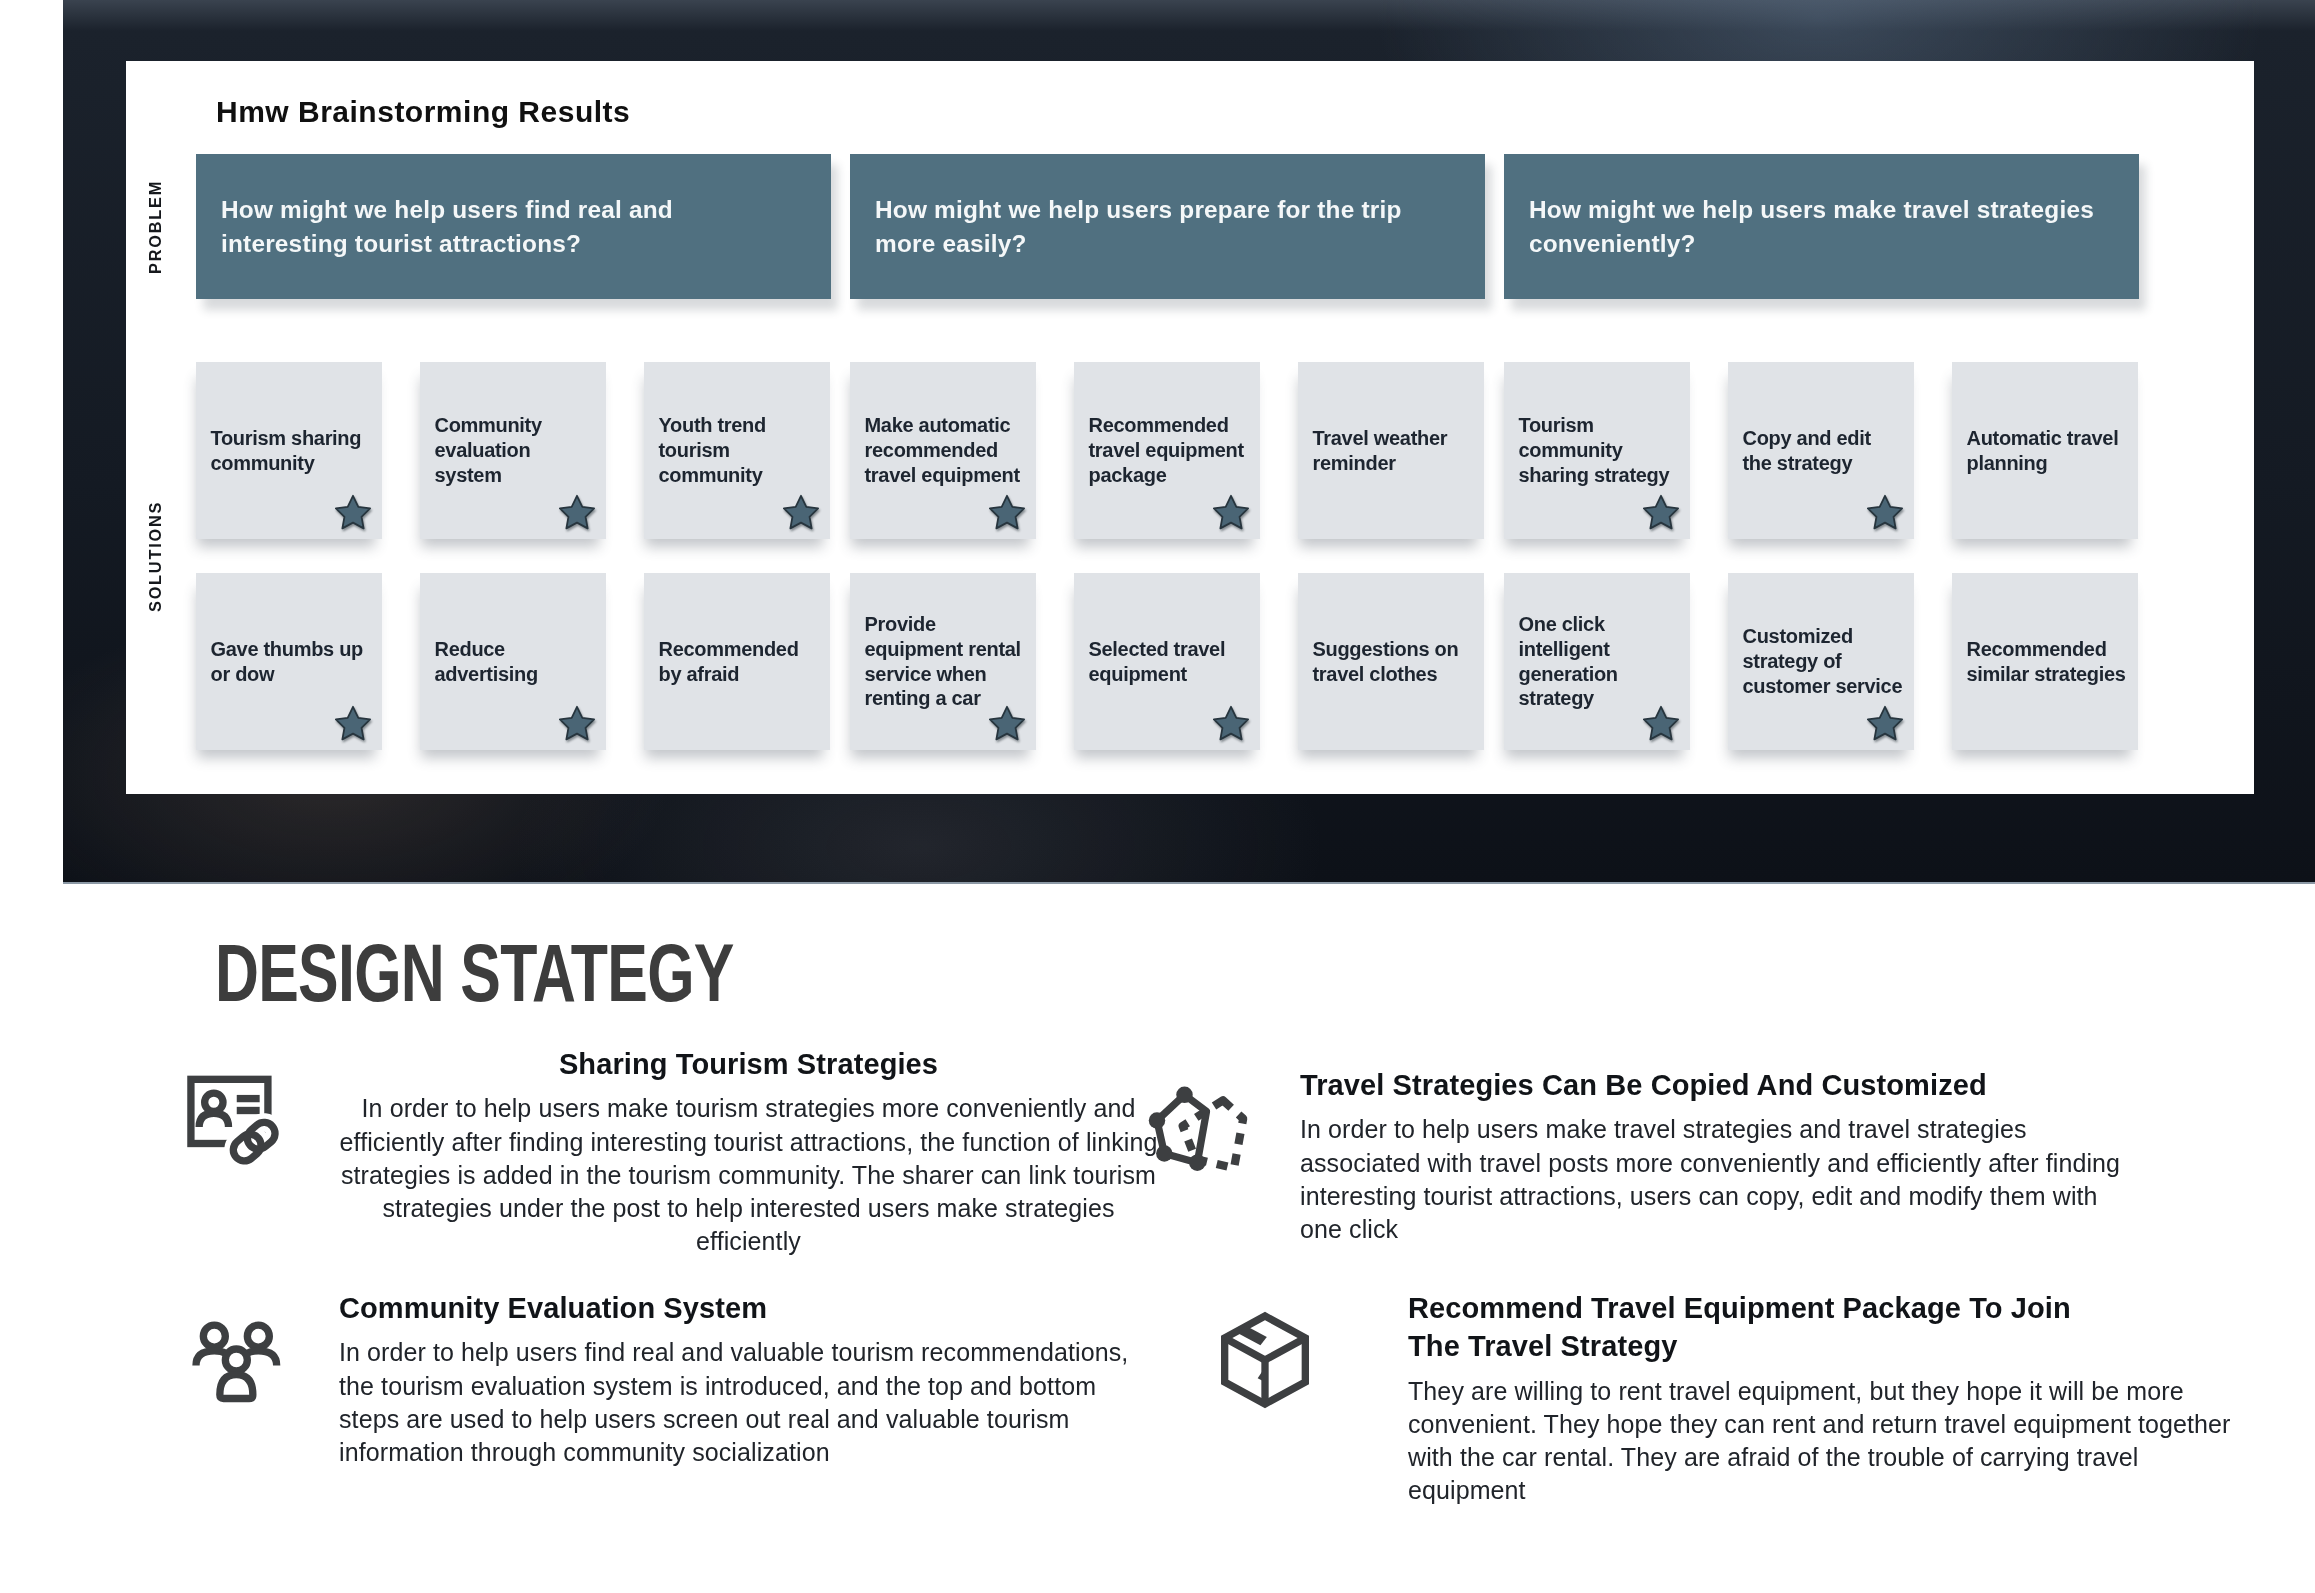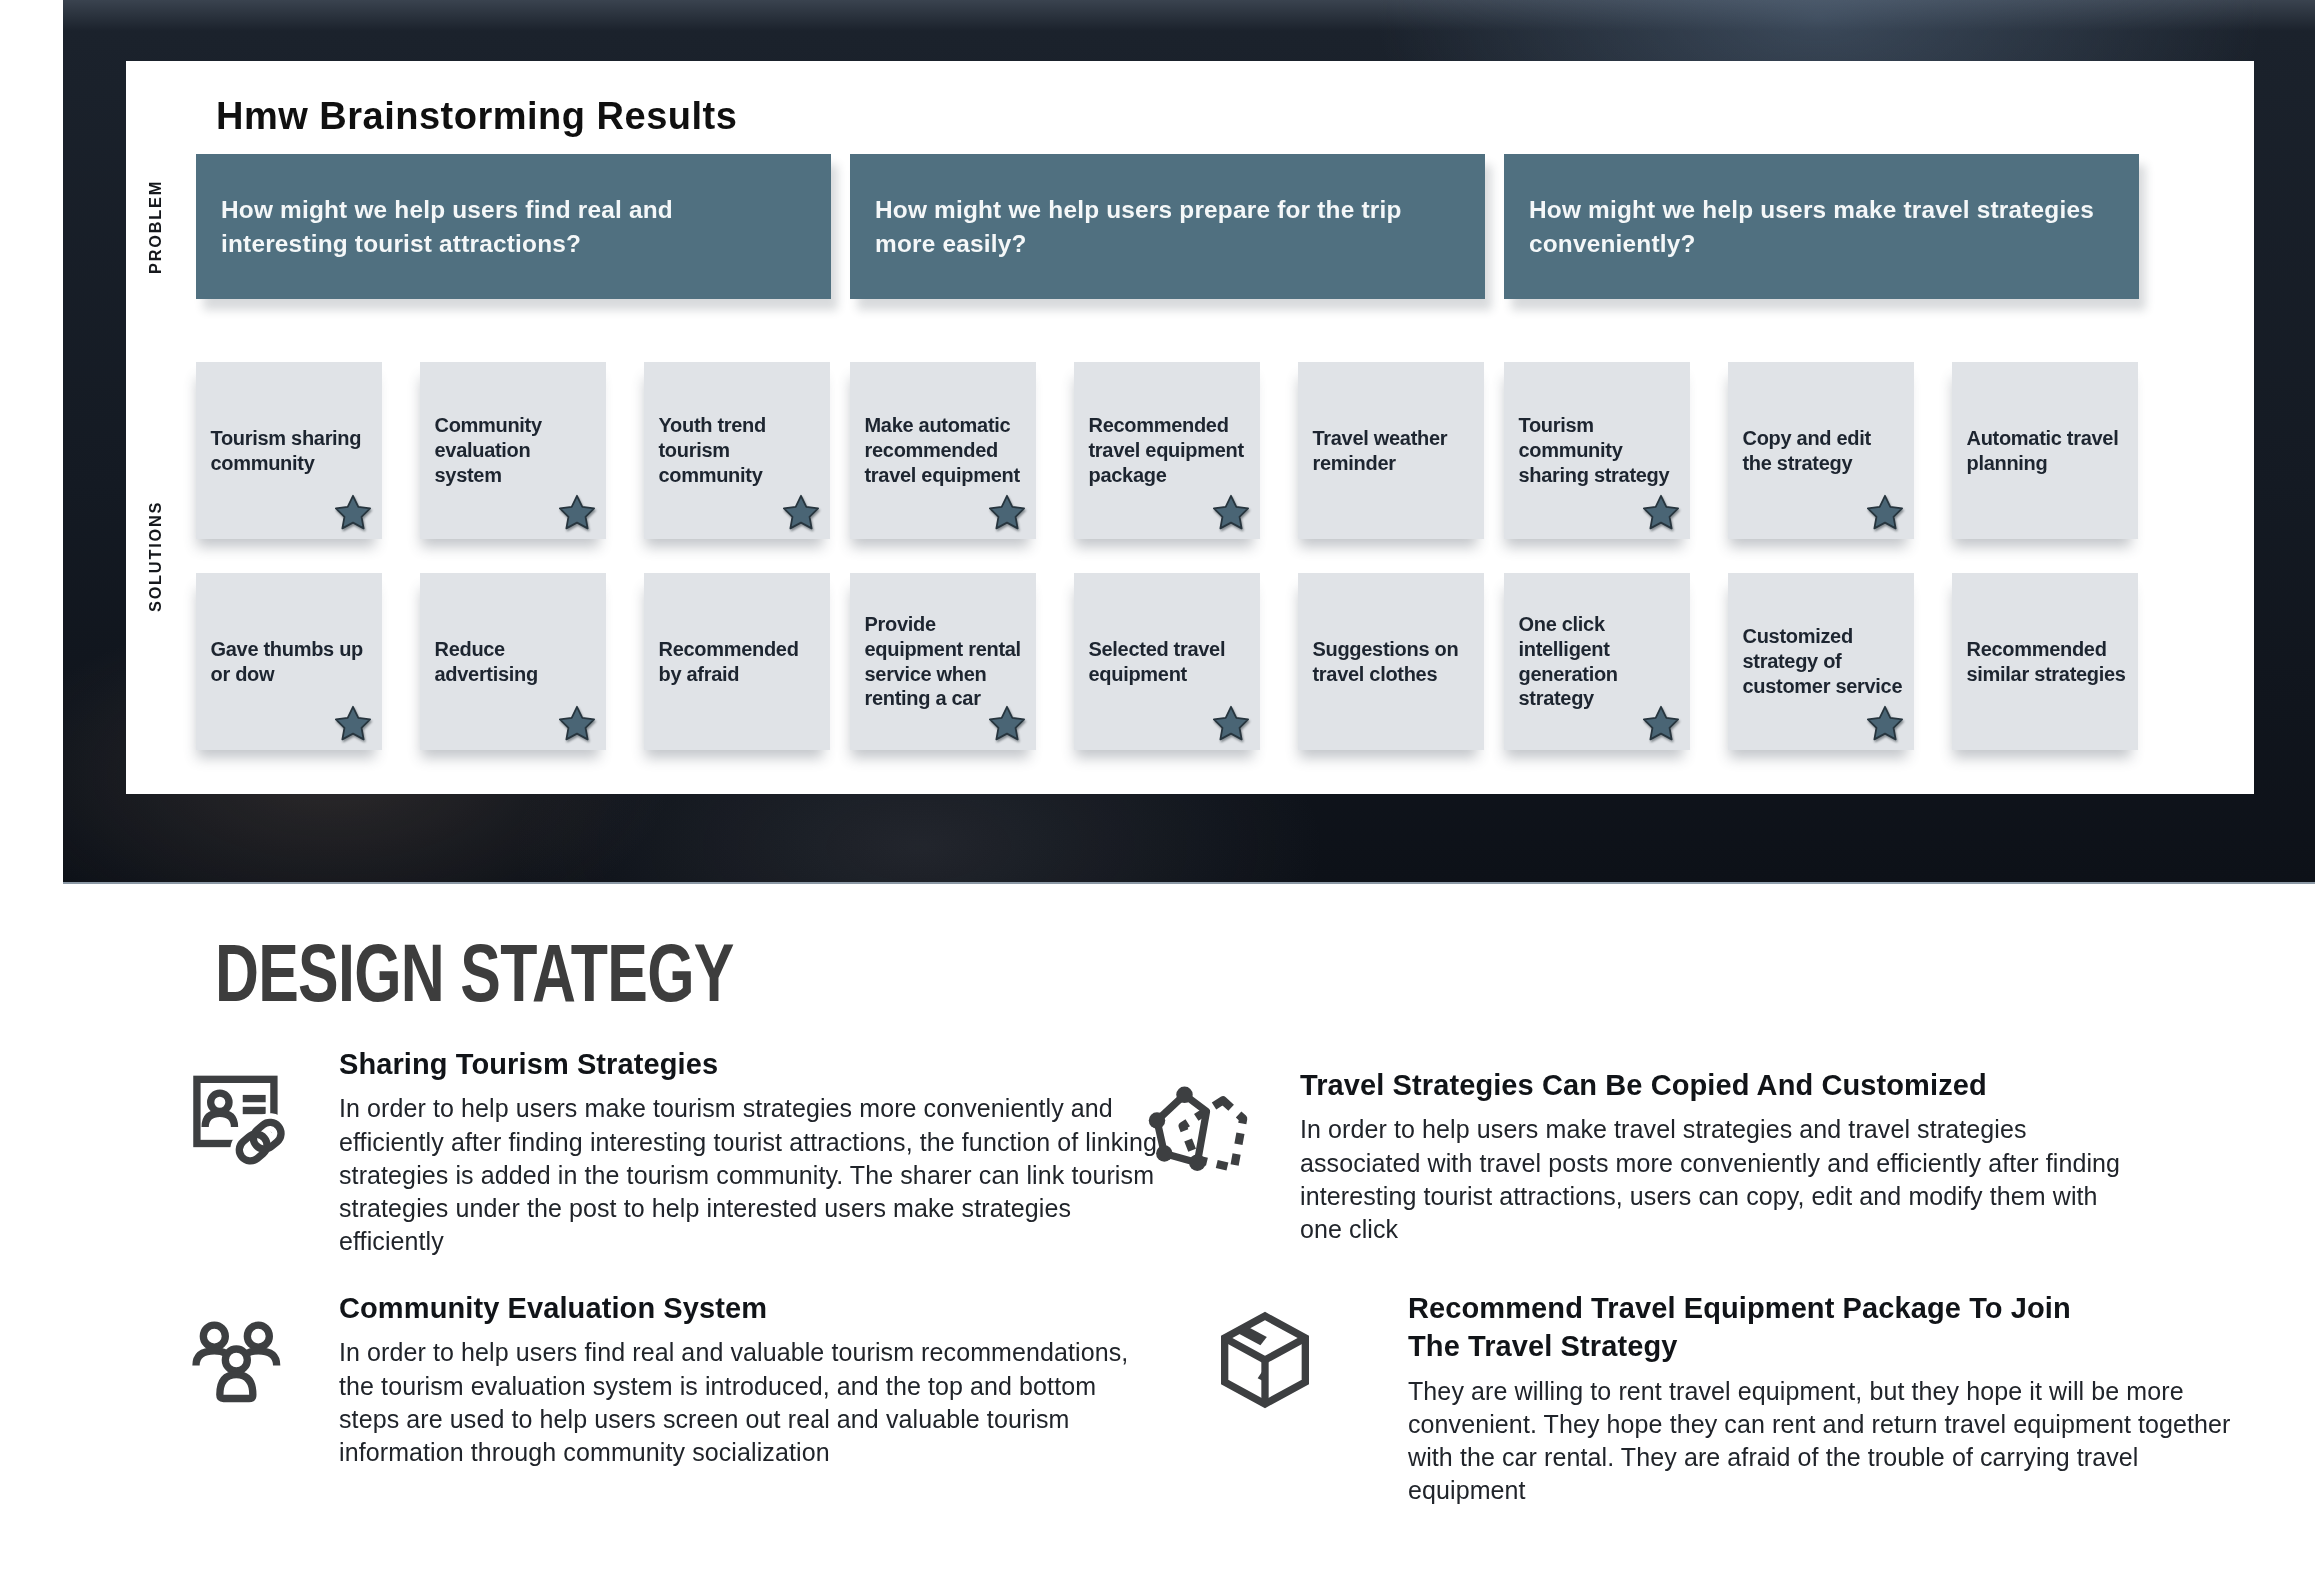--- a/index.html
+++ b/index.html
@@ -14,21 +14,21 @@
       radial-gradient(633px 289px at 78% 2%,  rgba(98,120,145,.45), transparent 70%),
       radial-gradient(470px 235px at 12% 88%, rgba(115,95,82,.28),  transparent 72%),
       radial-gradient(579px 271px at 38% 96%, rgba(125,125,132,.18),transparent 70%),
       radial-gradient(452px 235px at 55% 50%, rgba(70,85,100,.20),  transparent 70%),
       linear-gradient(180deg,#3a434f 0%,#1b222c 3.5%,#141a23 55%,#0d1118 100%);
     border-bottom:2.7px solid rgba(185,199,212,.65);
   }
 
   
   .panel { position:absolute; left:63px; top:61px; width:2128px; height:733px; background:#ffffff; }
-  .panel-title { position:absolute; left:90px; top:34px; font-size:38px; font-weight:bold; color:#101010; letter-spacing:0.5px; }
+  .panel-title { position:absolute; left:90px; top:34px; font-size:30px; font-weight:bold; color:#101010; letter-spacing:0.5px; }
 
   .vlabel { position:absolute; writing-mode:vertical-rl; transform:rotate(180deg);
             font-size:16.3px; font-weight:bold; letter-spacing:1.8px; color:#15181c;
             text-align:center; }
   .vlabel.problem   { left:20px; top:93px;  height:145px; }
   .vlabel.solutions { left:20px; top:301px;  height:389px; }
 
   .groups { position:absolute; left:70px; top:93px; width:2032px;
             display:grid; grid-template-columns:repeat(3,635px); column-gap:58px;gap:19px; }
 
@@ -52,21 +52,21 @@
   .ds-heading { position:absolute; left:215px; top:41px; font-size:78px; font-weight:bold; color:#3d3d3d;
                 transform:scale(.78,1.05); transform-origin:left top; white-space:nowrap; letter-spacing:-0.9px; }
 
   .sblock { position:absolute; display:flex; align-items:flex-start; }
   .sblock .sicon { flex:0 0 116px; margin-top:16.3px; }
   .sblock .sicon svg { width:110px; height:110px; }
   .sblock .stext { margin-left:38px; }
   .sblock h3 { font-size:29px; font-weight:bold; color:#111418; line-height:1.32; margin-bottom:9px; letter-spacing:0.1px; }
   .sblock p  { font-size:25px; color:#20242a; line-height:1.33; letter-spacing:0.1px; }
 
-  .sblock.pos-1 { left:185px;  top:161px; }  .sblock.pos-1 p { width:837px; }
+  .sblock.pos-1 { left:176px;  top:161px;text-align:center; }  .sblock.pos-1 p { width:837px; }
   .sblock.pos-2 { left:1146px; top:161px;margin-top:21px; }  .sblock.pos-2 p { width:846px; }
   .sblock.pos-3 { left:185px;  top:405px; }  .sblock.pos-3 p { width:819px; }
   .sblock.pos-4 { left:1210px; top:405px;gap:44px; }  .sblock.pos-4 p { width:846px; }
   .sblock.pos-4 h3 { max-width:706px; }
 
   .icon-stroke { fill:none; stroke:#3d3f41; stroke-width:8; }
 </style>
 </head>
 <body>
 

